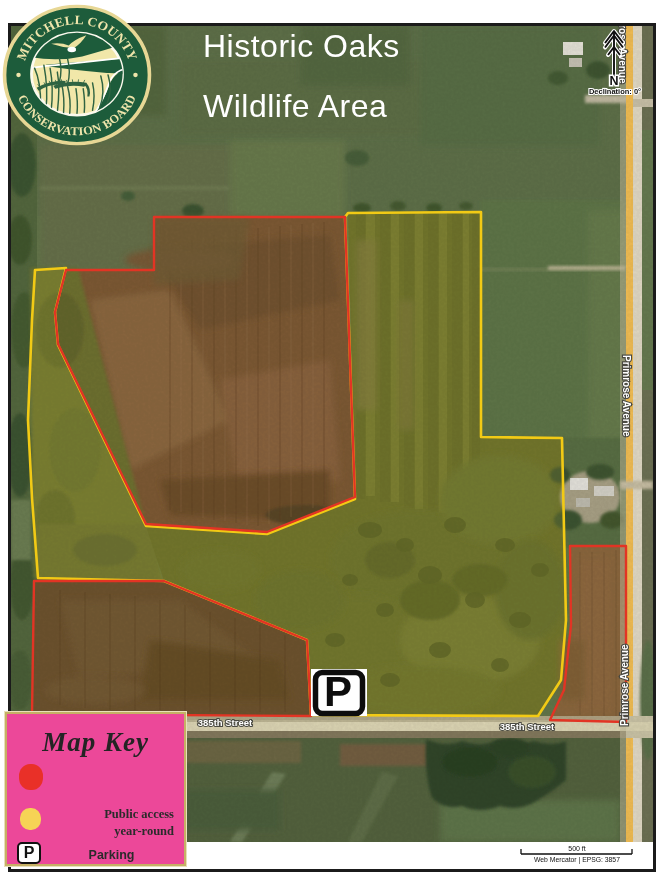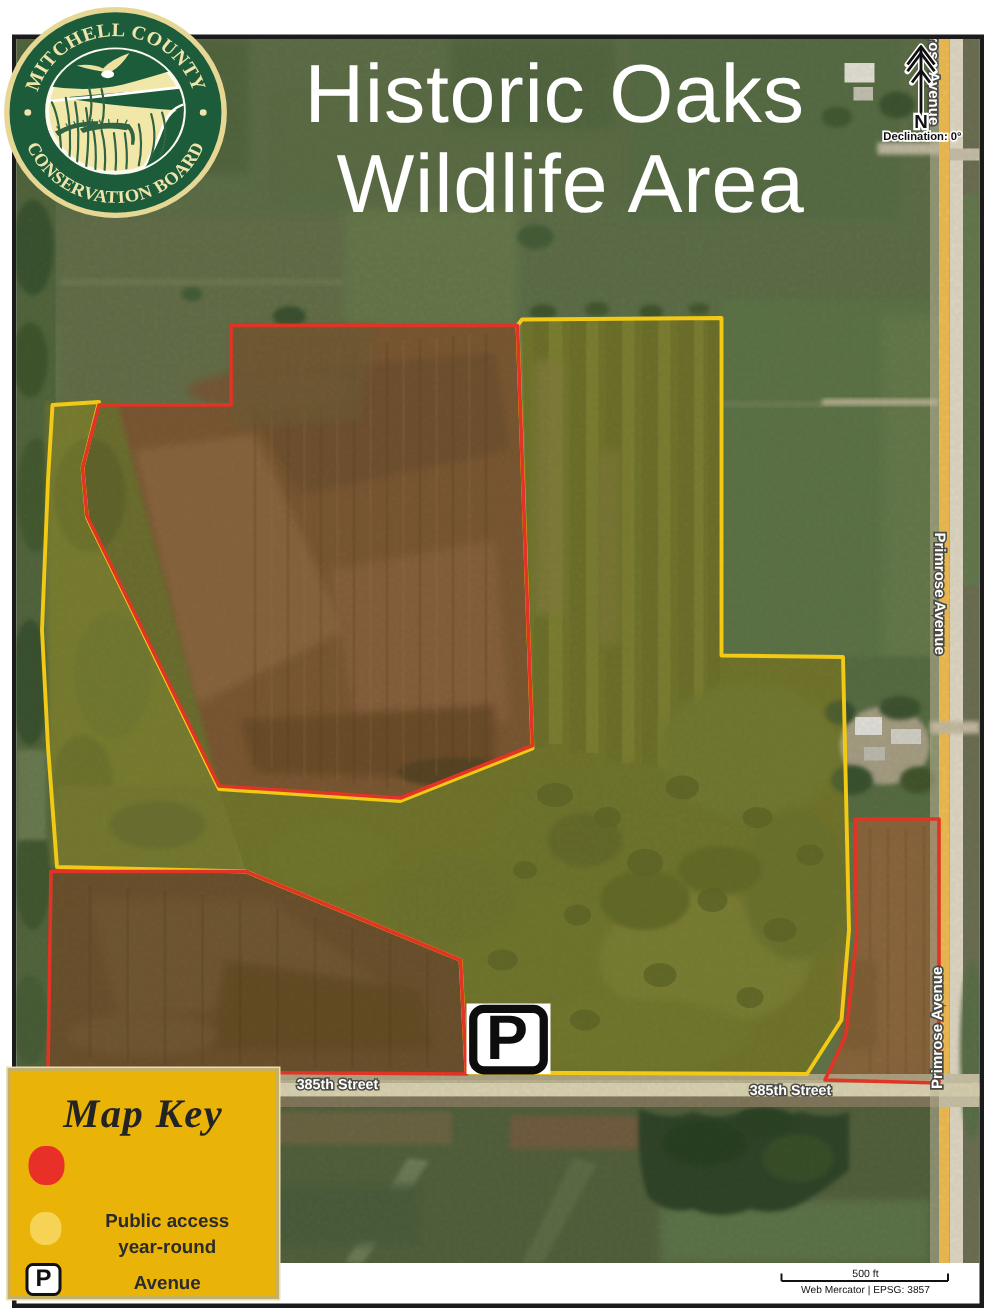--- a/index.html
+++ b/index.html
@@ -240,21 +240,21 @@
 
   <text x="0" y="0" transform="translate(628,726) rotate(-90)" font-size="10" font-weight="bold" fill="#ffffff" stroke="#4a4a42" stroke-width="2.2" paint-order="stroke" font-family="Liberation Sans, sans-serif">Primrose Avenue</text>
 
   <g>
     <rect x="311" y="669" width="56" height="47" fill="#ffffff"></rect>
     <rect x="315.5" y="672.5" width="47" height="41" rx="7" fill="#ffffff" stroke="#0d0d0d" stroke-width="5.5"></rect>
     <text x="338" y="706" text-anchor="middle" font-size="42" font-weight="bold" fill="#0d0d0d" font-family="Liberation Sans, sans-serif">P</text>
   </g>
 </svg>
 
-<div class="abs" style="left:203px;top:32px;color:#ffffff;font-size:55px;line-height:60px;font-weight:400;letter-spacing:0.5px;text-align:right;">Historic Oaks<br>Wildlife Area</div>
+<div class="abs" style="left:203px;top:16px;color:#ffffff;font-size:32px;line-height:60px;font-weight:400;letter-spacing:0.5px;">Historic Oaks<br>Wildlife Area</div>
 
 <svg class="abs" style="left:2px;top:4px;" width="150" height="142" viewBox="0 0 150 142">
   <defs>
     <path id="arcTop" d="M 23.8 62 A 52 52 0 0 1 126.2 62" fill="none"></path>
     <path id="arcBot" d="M 17.2 92 A 61.5 61.5 0 0 0 132.8 92" fill="none"></path>
     <clipPath id="scene">
         <ellipse cx="75" cy="70" rx="44" ry="42"></ellipse>
       </clipPath>
   </defs>
   <g transform="translate(75,71) scale(1.035,0.98) translate(-75,-71)">
@@ -331,33 +331,33 @@
   <g stroke="#101010" stroke-width="1.9" fill="none" stroke-linejoin="round">
     <path d="M30 52 V6"></path>
     <path d="M21 17 L30 5 L39 17"></path>
     <path d="M21 21.5 L30 9.5 L39 21.5"></path>
     <path d="M24 29 L30 21 L36 29"></path>
   </g>
   <text x="30" y="59" text-anchor="middle" font-size="12.5" font-weight="bold" fill="#101010" stroke="#ffffff" stroke-width="3" paint-order="stroke">N</text>
   <text x="31" y="67.5" text-anchor="middle" font-size="7.5" font-weight="bold" fill="#101010" stroke="#ffffff" stroke-width="2.2" paint-order="stroke">Declination: 0°</text>
 </svg>
 
-<div class="abs" style="left:5px;top:712px;width:177px;height:150px;background:#eab308;border:2px solid #c6b065;outline:1px solid #e8e0ba;">
+<div class="abs" style="left:5px;top:712px;width:177px;height:150px;background:#ec4899;border:2px solid #c6b065;outline:1px solid #e8e0ba;">
 
   <div class="abs" style="left:0;top:13px;width:100%;text-align:center;font-family:'Liberation Serif',serif;font-style:italic;font-weight:bold;font-size:27px;color:#242424;letter-spacing:1px;">Map Key</div>
 
   <div class="abs" style="left:12px;top:50px;width:24px;height:26px;background:#e93028;border-radius:46%;"></div>
 
 
   <div class="abs" style="left:13px;top:94px;width:21px;height:22px;background:#f6d355;border-radius:46%;"></div>
 
-  <div class="abs" style="left:42px;top:92px;width:125px;text-align:center;font-weight:bold;font-size:12.5px;color:#2b2b2b;line-height:17px;">Public access<br>year-round</div>
+  <div class="abs" style="left:42px;top:92px;width:125px;text-align:right;font-weight:bold;font-size:12.5px;color:#2b2b2b;line-height:17px;font-family:Liberation Serif, serif;">Public access<br>year-round</div>
 
   <div class="abs" style="left:10px;top:128px;width:20px;height:18px;background:#fff;border:2.5px solid #111;border-radius:5px;text-align:center;font-weight:bold;font-size:16px;line-height:18px;color:#111;">P</div>
 
-  <div class="abs" style="left:42px;top:134px;width:125px;text-align:center;font-weight:bold;font-size:12.5px;color:#2b2b2b;">Avenue</div>
+  <div class="abs" style="left:42px;top:134px;width:125px;text-align:center;font-weight:bold;font-size:12.5px;color:#2b2b2b;">Parking</div>
 </div>
 
 <svg class="abs" style="left:505px;top:842px;" width="140" height="25" viewBox="0 0 140 25">
   <path d="M16 12 v-5 M127 12 v-5 M16 12 h111" fill="none" stroke="#111" stroke-width="1.3"></path>
   <text x="72" y="9" text-anchor="middle" font-size="7" fill="#111">500 ft</text>
   <text x="72" y="20" text-anchor="middle" font-size="6.8" fill="#111">Web Mercator | EPSG: 3857</text>
 </svg>
 
 </body></html>

